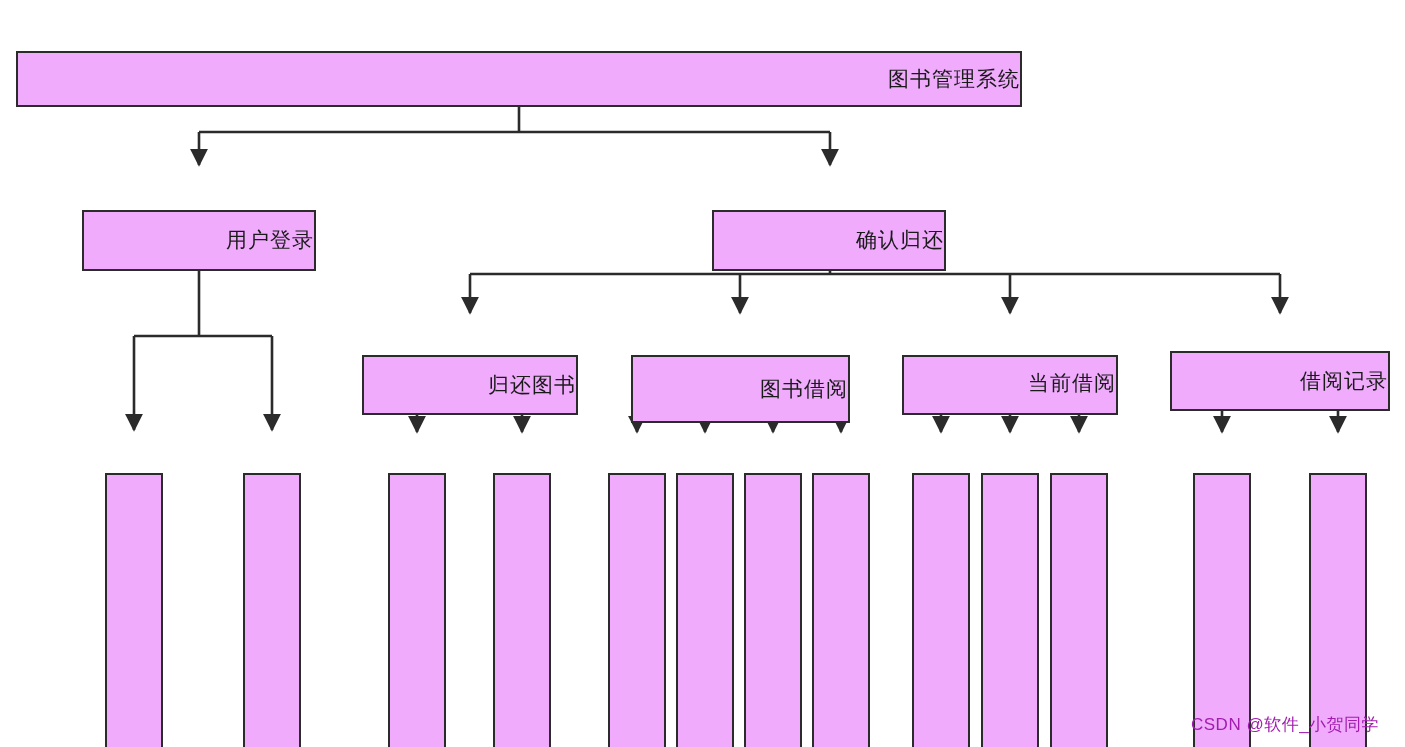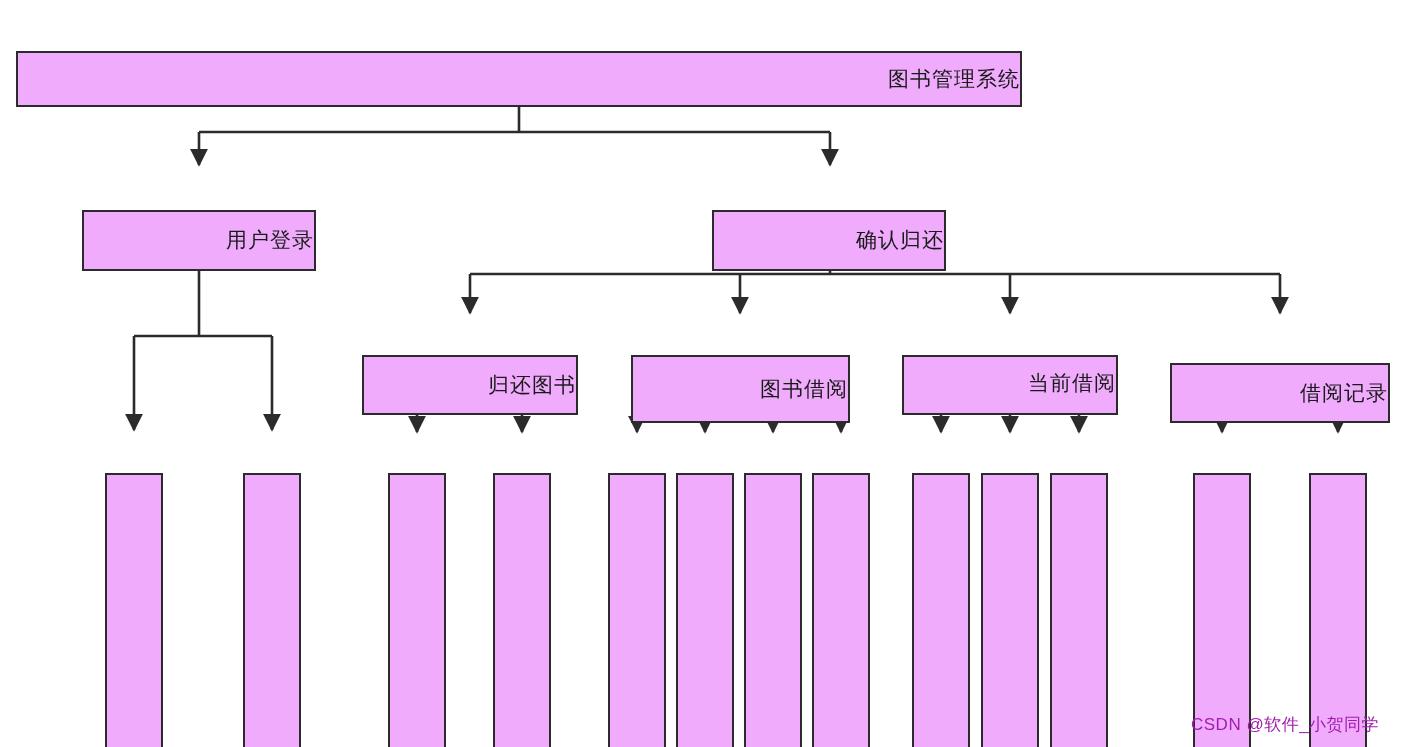--- a/index.html
+++ b/index.html
@@ -87,21 +87,21 @@
 
   <div class="node h" style="left:362px;top:316px;width:216px;height:60px;">
     <span>归还图书</span>
   </div>
   <div class="node h" style="left:631px;top:316px;width:219px;height:68px;">
     <span>图书借阅</span>
   </div>
   <div class="node h" style="left:902px;top:316px;width:216px;height:60px;font-family:Liberation Mono, monospace;">
     <span>当前借阅</span>
   </div>
-  <div class="node h" style="left:1170px;top:324px;width:220px;height:60px;">
+  <div class="node h" style="left:1170px;top:312px;width:220px;height:60px;">
     <span>借阅记录</span>
   </div>
 
   <div class="node leaf" style="left:105px;top:434px;width:58px;height:300px;">
     <span>用户登录</span>
   </div>
   <div class="node leaf" style="left:243px;top:434px;width:58px;height:300px;">
     <span>注销登录</span>
   </div>
 

